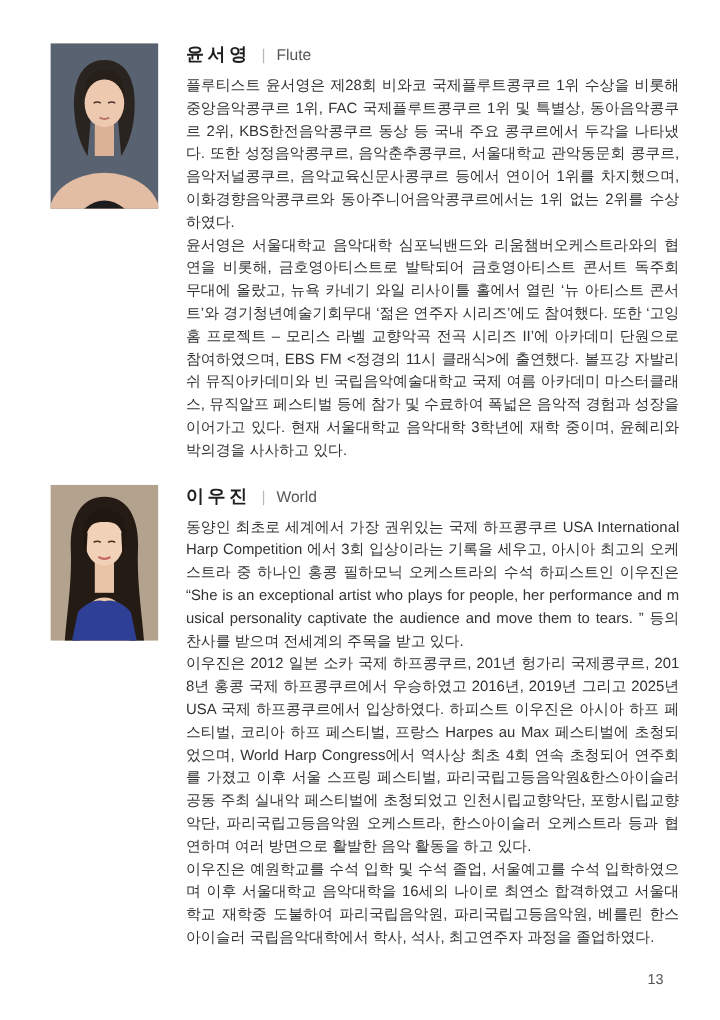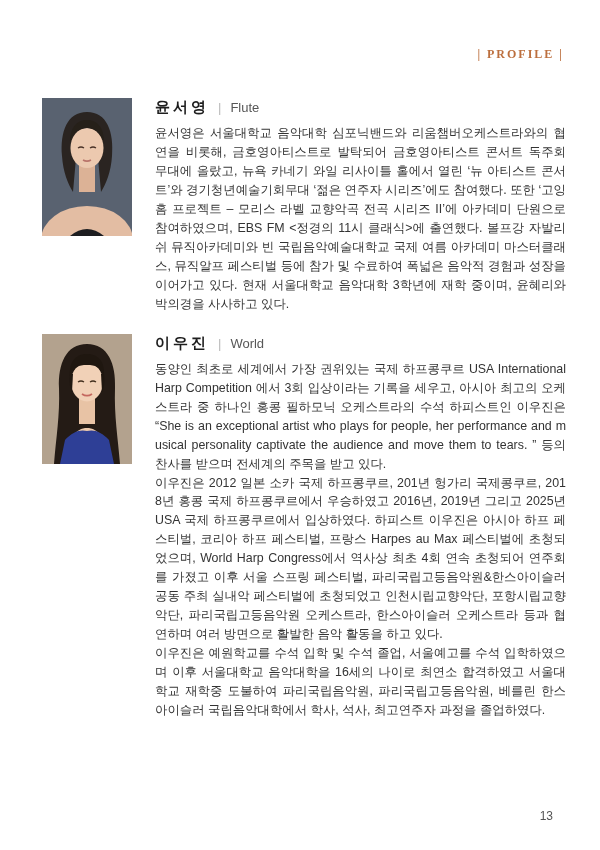--- a/index.html
+++ b/index.html
@@ -74,23 +74,20 @@
     bottom: 27px;
     font-size: 12px;
     color: #555555;
   }
 </style>
 </head>
 <body>
 
 <div class="page">
 
-  <div class="header">
-    <span class="header-label">| PROFILE |</span>
-  </div>
 
   <div class="profile">
     <div class="photo">
       <svg width="90" height="138" viewBox="0 0 90 138" xmlns="http://www.w3.org/2000/svg">
         <rect width="90" height="138" fill="#596270"></rect>
 
         <ellipse cx="45" cy="142" rx="46" ry="34" fill="#e3bda3"></ellipse>
 
         <rect x="37" y="66" width="16" height="28" fill="#dcb296"></rect>
 
@@ -107,20 +104,21 @@
 
         <path d="M28,138 Q45,124 62,138 Z" fill="#1d1d20"></path>
       </svg>
     </div>
     <div class="content">
       <div class="name-row">
         <span class="name">윤서영</span>
         <span class="name-sep">|</span>
         <span class="instrument">Flute</span>
       </div>
+      <p>플루티스트 윤서영은 제28회 비와코 국제플루트콩쿠르 1위 수상을 비롯해 중앙음악콩쿠르 1위, FAC 국제플루트콩쿠르 1위 및 특별상, 동아음악콩쿠르 2위, KBS한전음악콩쿠르 동상 등 국내 주요 콩쿠르에서 두각을 나타냈다. 또한 성정음악콩쿠르, 음악춘추콩쿠르, 서울대학교 관악동문회 콩쿠르, 음악저널콩쿠르, 음악교육신문사콩쿠르 등에서 연이어 1위를 차지했으며, 이화경향음악콩쿠르와 동아주니어음악콩쿠르에서는 1위 없는 2위를 수상하였다.</p>
       <p>윤서영은 서울대학교 음악대학 심포닉밴드와 리움챔버오케스트라와의 협연을 비롯해, 금호영아티스트로 발탁되어 금호영아티스트 콘서트 독주회 무대에 올랐고, 뉴욕 카네기 와일 리사이틀 홀에서 열린 ‘뉴 아티스트 콘서트’와 경기청년예술기회무대 ‘젊은 연주자 시리즈’에도 참여했다. 또한 ‘고잉홈 프로젝트 – 모리스 라벨 교향악곡 전곡 시리즈 II’에 아카데미 단원으로 참여하였으며, EBS FM &lt;정경의 11시 클래식&gt;에 출연했다. 볼프강 자발리쉬 뮤직아카데미와 빈 국립음악예술대학교 국제 여름 아카데미 마스터클래스, 뮤직알프 페스티벌 등에 참가 및 수료하여 폭넓은 음악적 경험과 성장을 이어가고 있다. 현재 서울대학교 음악대학 3학년에 재학 중이며, 윤혜리와 박의경을 사사하고 있다.</p>
     </div>
   </div>
 
   <div class="profile second">
     <div class="photo">
       <svg width="90" height="130" viewBox="0 0 90 130" xmlns="http://www.w3.org/2000/svg">
         <rect width="90" height="130" fill="#b3a28e"></rect>
 
         <path d="M45,10 C24,10 16,30 17,54 C18,82 14,104 12,130 L78,130 C76,104 72,82 73,54 C74,30 66,10 45,10 Z" fill="#241b15"></path>

